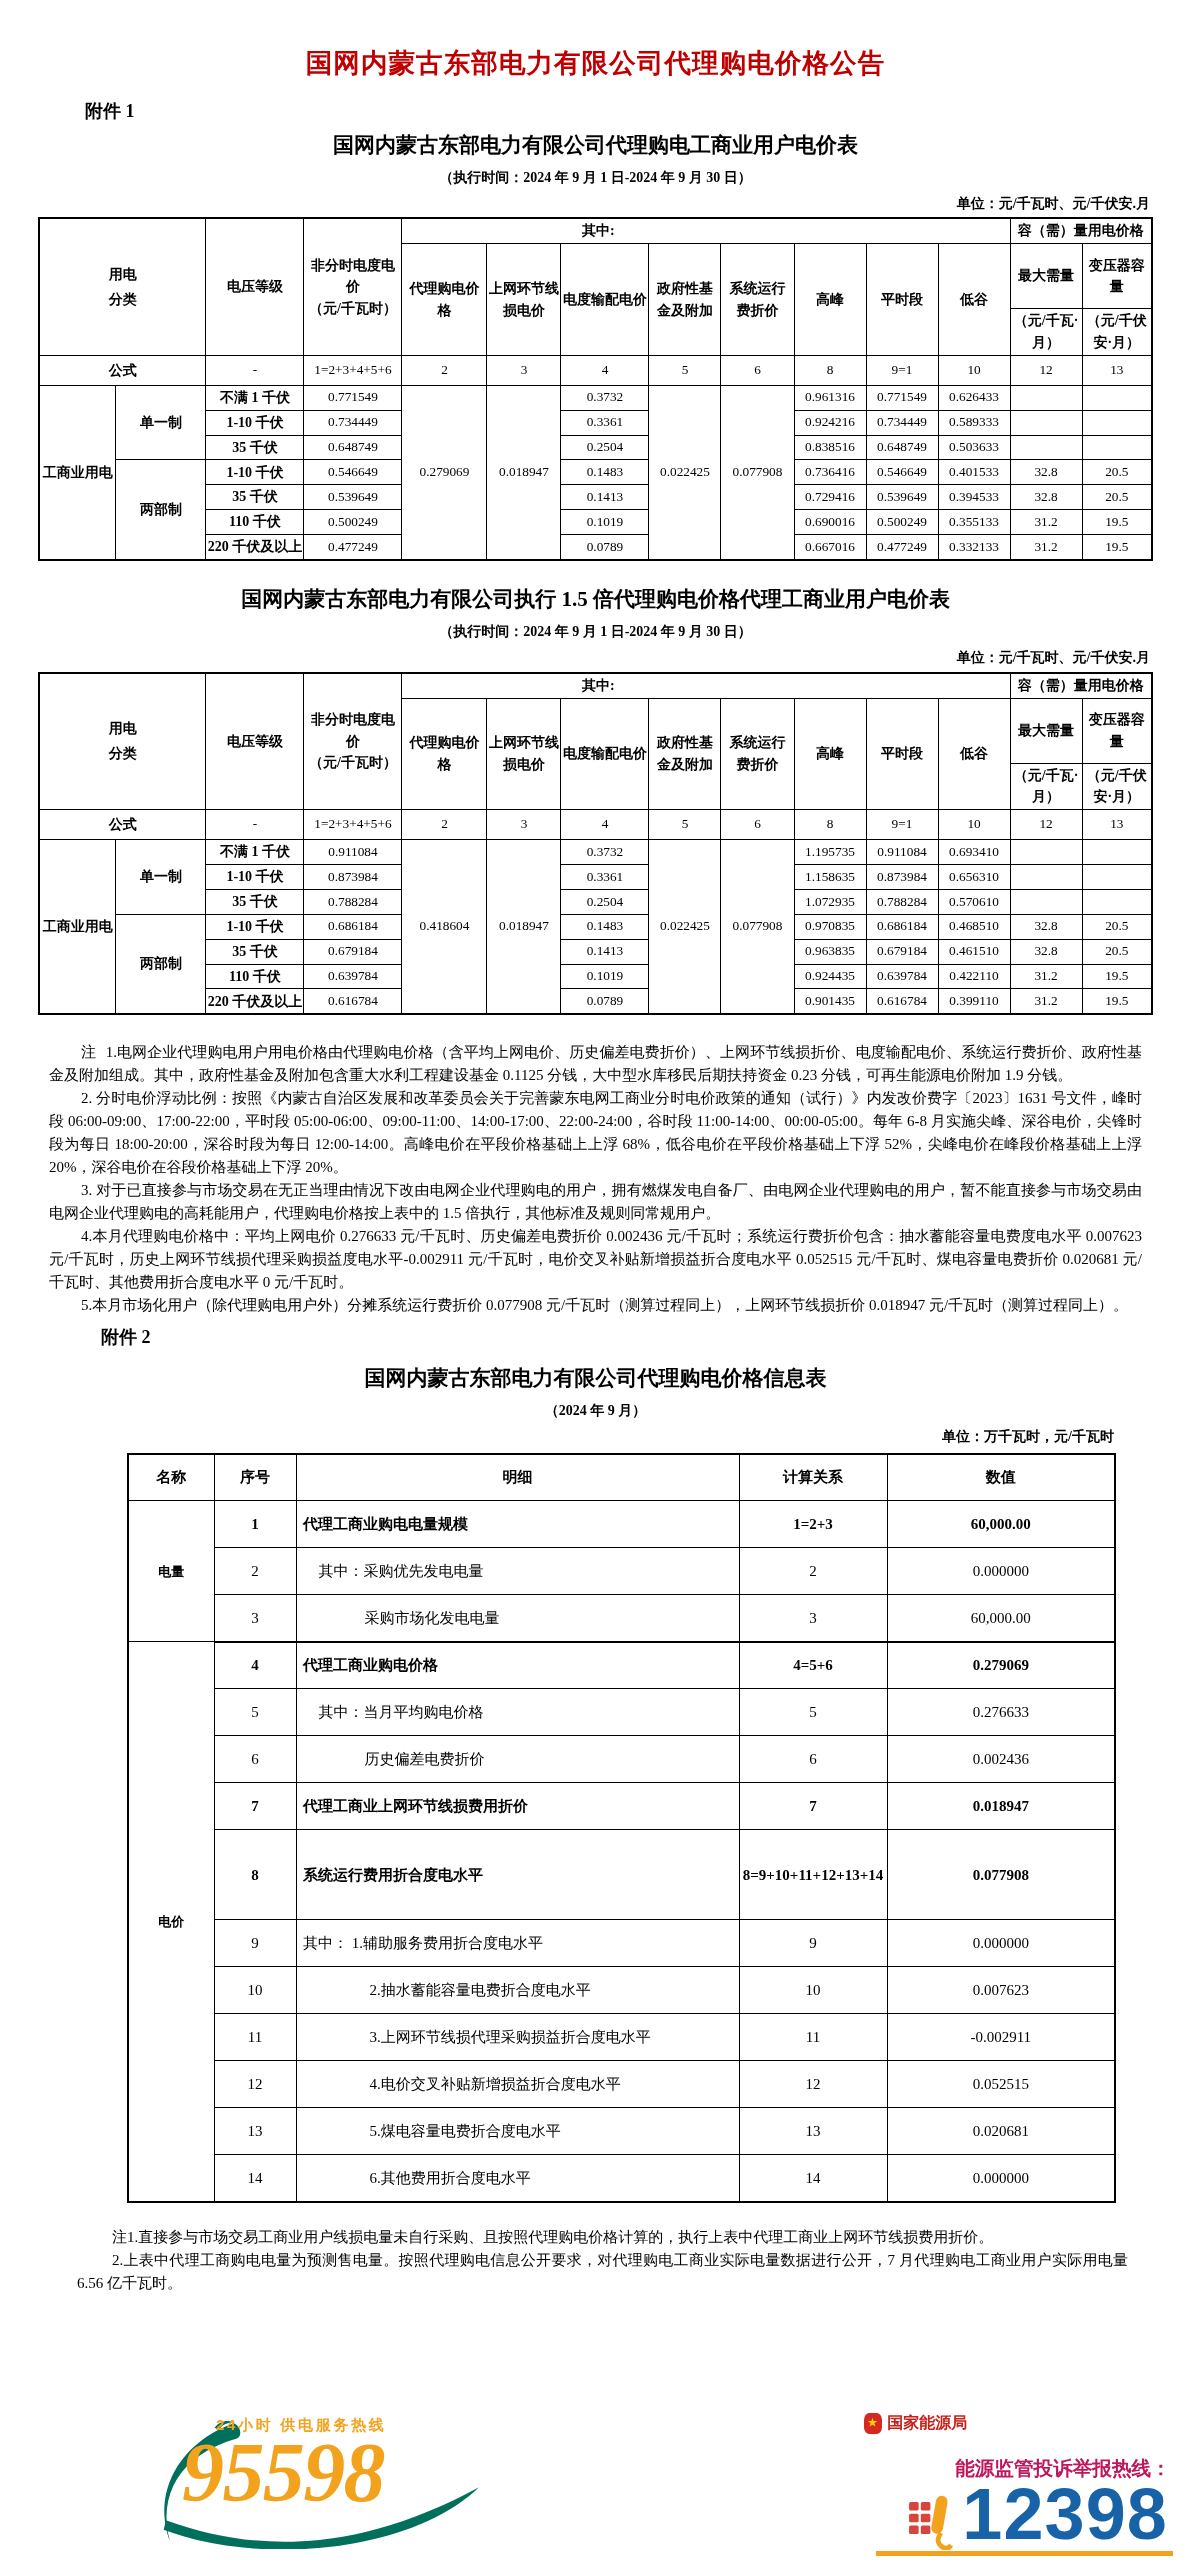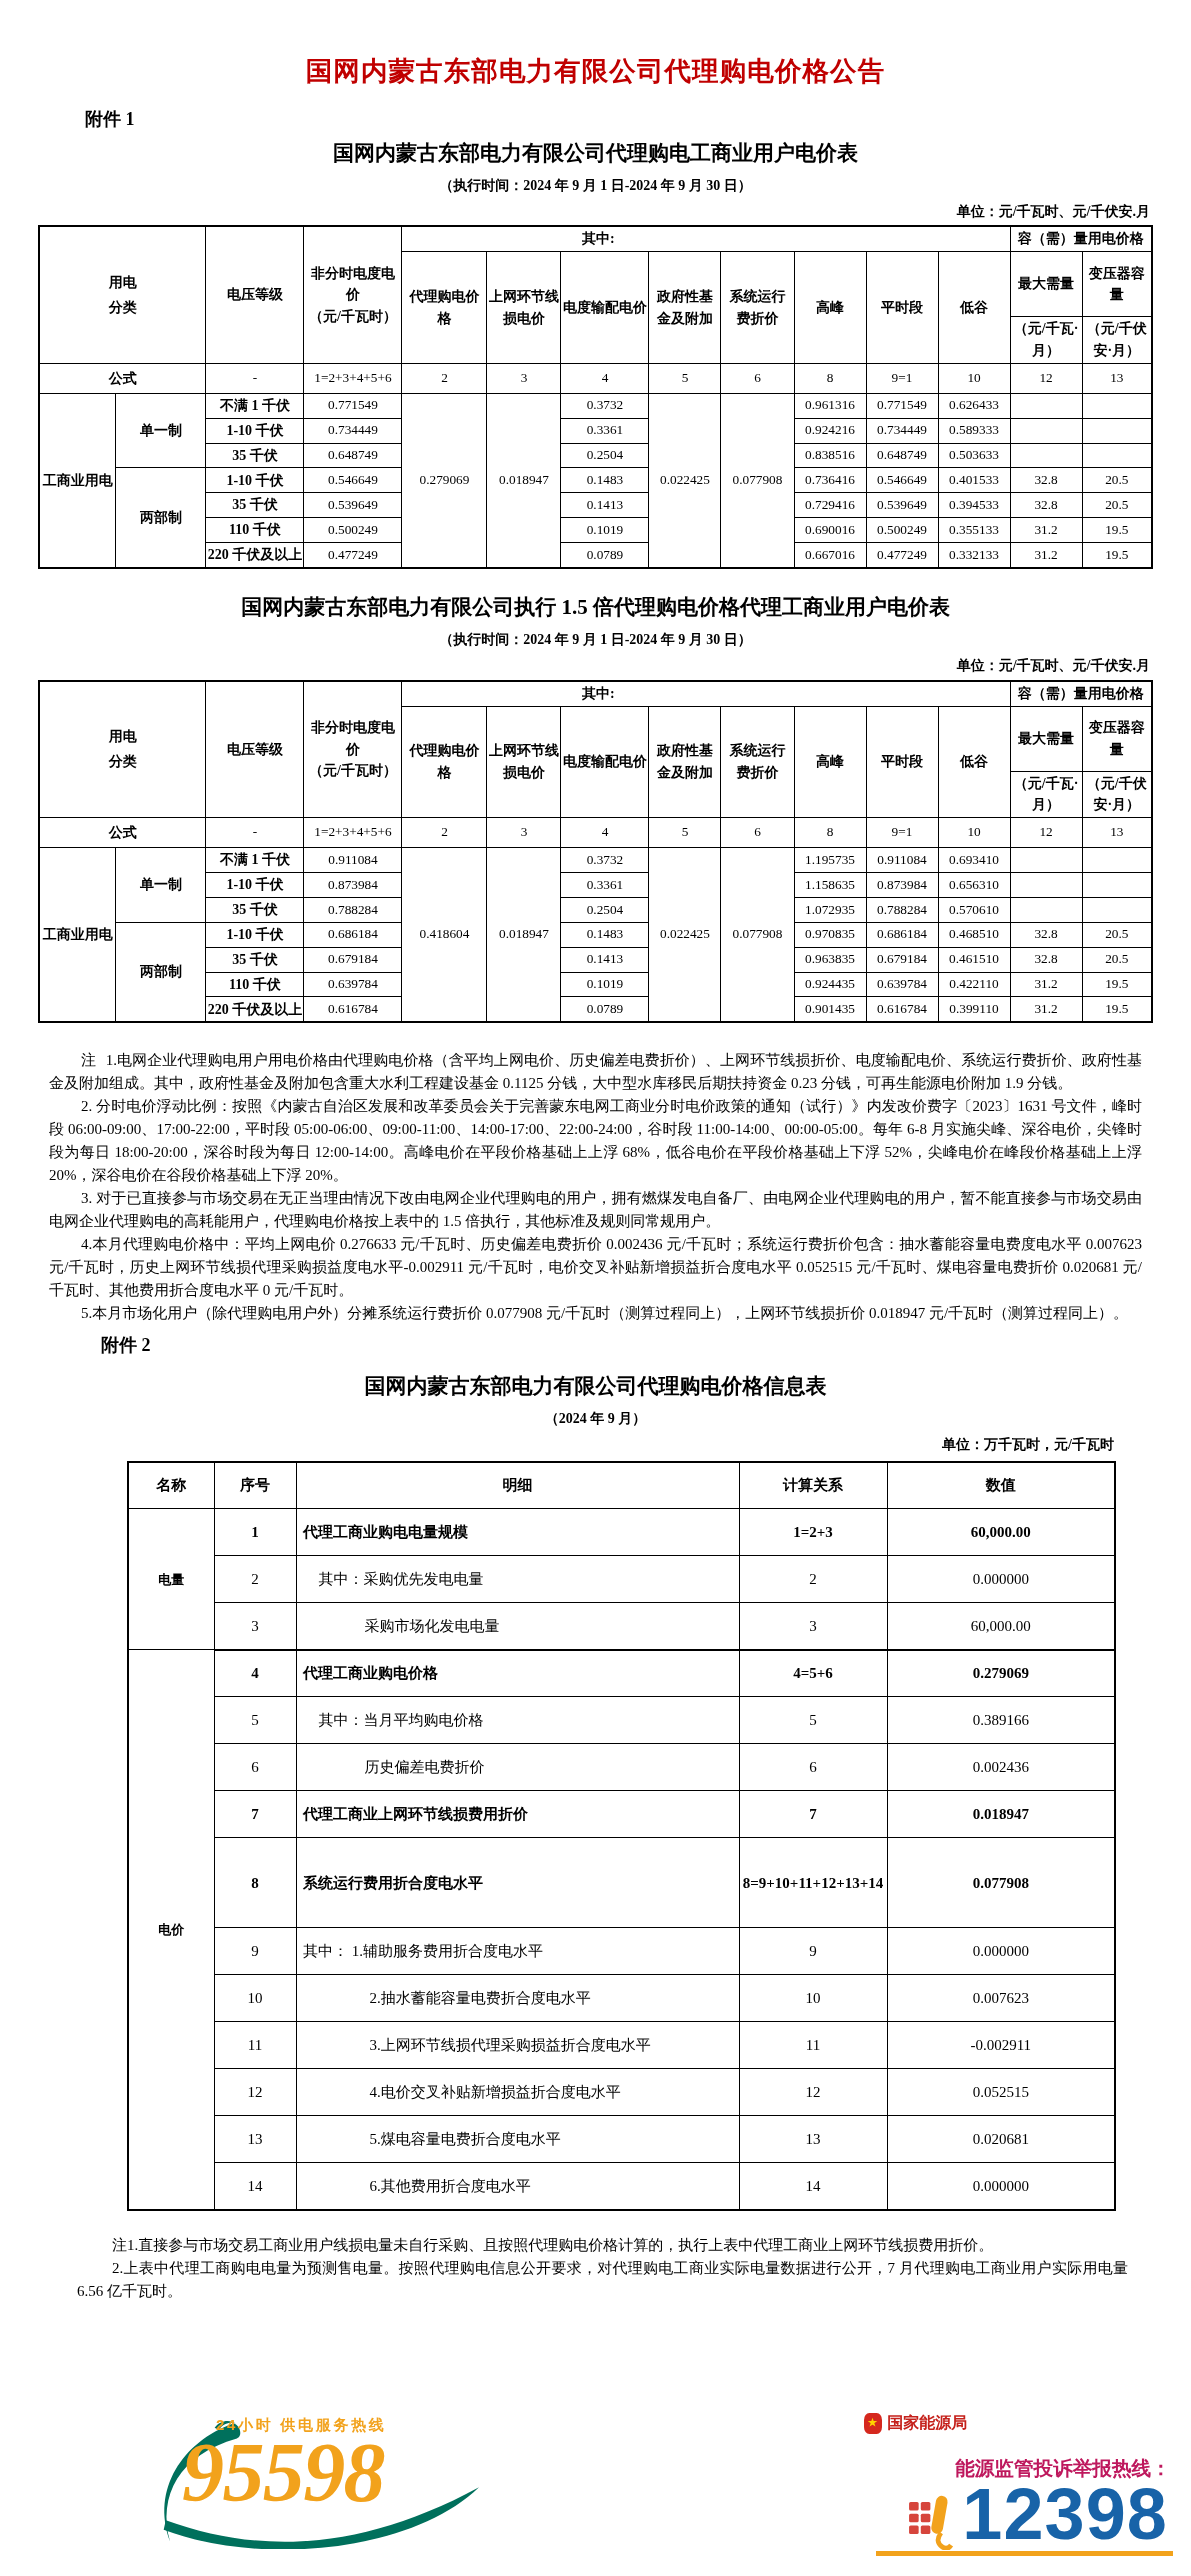--- a/index.html
+++ b/index.html
@@ -1,18 +1,18 @@
 <!DOCTYPE html>
 <html style="font-size:8.5px"><head>
 <meta charset="utf-8">
 <style>
   html,body{margin:0;padding:0;background:#fff;}
   .page{width:1191px;height:2576px;position:relative;background:#fff;overflow:hidden;
         font-family:"Liberation Serif","DejaVu Serif",serif;color:#000;}
-  .main-title{margin:8px;padding-top:45px;text-align:center;font-size:26.5px;font-weight:bold;
+  .main-title{margin:0;padding-top:45px;text-align:center;font-size:26.5px;font-weight:bold;
         color:#c00000;letter-spacing:1.1px;}
   .att-label{font-size:18px;font-weight:bold;margin:18px 0 0 85px;}
   .tbl-title{text-align:center;font-size:21px;font-weight:bold;margin-top:8px;}
   .tbl-period{text-align:center;font-size:14px;font-weight:bold;margin-top:9.6px;}
   .tbl-unit{text-align:right;font-size:14px;font-weight:bold;margin:8.5px 41px 4.2px 0;}
   table.price{border-collapse:collapse;table-layout:fixed;margin:0 auto;width:1112px;border:2.1px solid #000;}
   table.price td{border:1.1px solid #000;text-align:center;vertical-align:middle;
         font-size:13.3px;padding:1.1px;overflow:hidden;line-height:1.55;}
   table.price td.hd{font-weight:bold;font-size:14px;}
   tr.hr1{height:25.5px;} tr.hr2{height:65px;} tr.hr3{height:32px;}
@@ -409,21 +409,21 @@
       <td class="grp" rowspan="11">电价</td>
       <td>4</td>
       <td class="detail d0">代理工商业购电价格</td>
       <td>4=5+6</td>
       <td>0.279069</td>
     </tr>
     <tr>
       <td>5</td>
       <td class="detail d1">其中：当月平均购电价格</td>
       <td>5</td>
-      <td>0.389166</td>
+      <td>0.276633</td>
     </tr>
     <tr>
       <td>6</td>
       <td class="detail d2">历史偏差电费折价</td>
       <td>6</td>
       <td>0.002436</td>
     </tr>
     <tr class="b">
       <td>7</td>
       <td class="detail d0">代理工商业上网环节线损费用折价</td>

